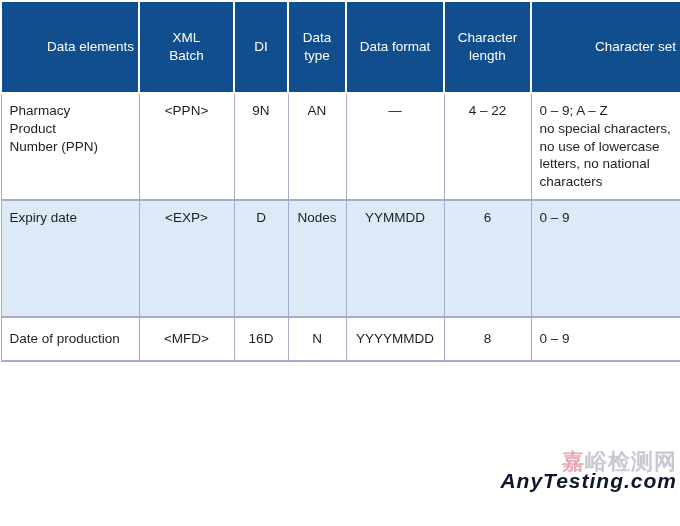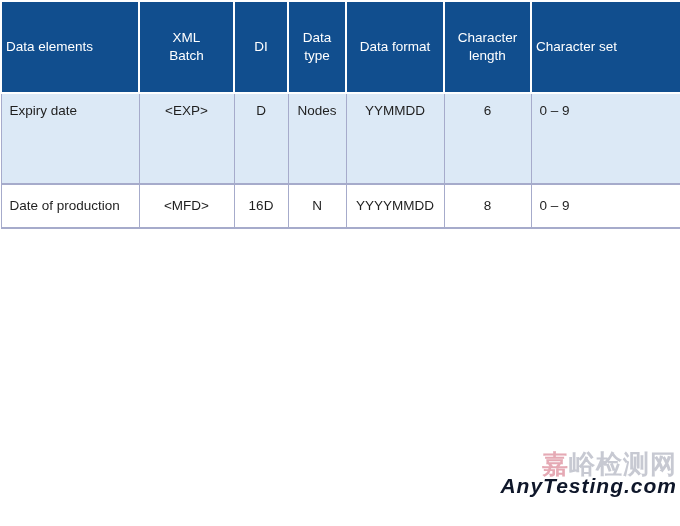--- a/index.html
+++ b/index.html
@@ -26,21 +26,21 @@
     font-size: 13.5px;
     font-weight: 400;
     line-height: 1.3;
     border: 2px solid #ffffff;
     text-align: center;
     vertical-align: middle;
     white-space: pre-line;
     padding: 4px 4px;
   }
   table.spec-table th.al {
-    text-align: left;
+    text-align: right;
   }
   table.spec-table td {
     font-size: 13.5px;
     color: #1f1f1f;
     line-height: 1.32;
     border: 1px solid #A6ABCB;
     border-top-width: 2px;
     border-bottom-width: 2px;
     vertical-align: top;
     text-align: center;
@@ -59,21 +59,21 @@
 
   .watermark {
     position: absolute;
     right: 3px;
     top: 449px;
     text-align: right;
     pointer-events: none;
     z-index: 5;
   }
   .wm-cn {
-    font-size: 26px;
+    font-size: 22px;
     font-weight: 700;
     letter-spacing: 1px;
     color: #C7C9D2;
     line-height: 1.2;
   }
   .wm-cn .wm-first { color: #E5A9B4; }
   .wm-en {
     font-size: 21px;
     font-style: italic;
     font-weight: 700;
@@ -103,21 +103,36 @@
 Batch</th>
         <th>DI</th>
         <th>Data type</th>
         <th>Data format</th>
         <th>Character
 length</th>
         <th class="al">Character set</th>
       </tr>
     </thead>
     <tbody>
-      <tr class="row-alt" style="height:91px">
+      <tr class="row-white" style="height:97px">
+        <td class="al">Pharmacy
+Product
+Number (PPN)</td>
+        <td>&lt;PPN&gt;</td>
+        <td>9N</td>
+        <td>AN</td>
+        <td>—</td>
+        <td>4 – 22</td>
+        <td class="al">0 – 9; A – Z
+no special characters,
+no use of lowercase
+letters, no national
+characters</td>
+      </tr>
+      <tr class="row-alt" style="height:117px">
         <td class="al">Expiry date</td>
         <td>&lt;EXP&gt;</td>
         <td>D</td>
         <td>Nodes</td>
         <td>YYMMDD</td>
         <td>6</td>
         <td class="al">0 – 9</td>
       </tr>
       <tr class="row-white va-mid" style="height:44px">
         <td class="al">Date of production</td>

